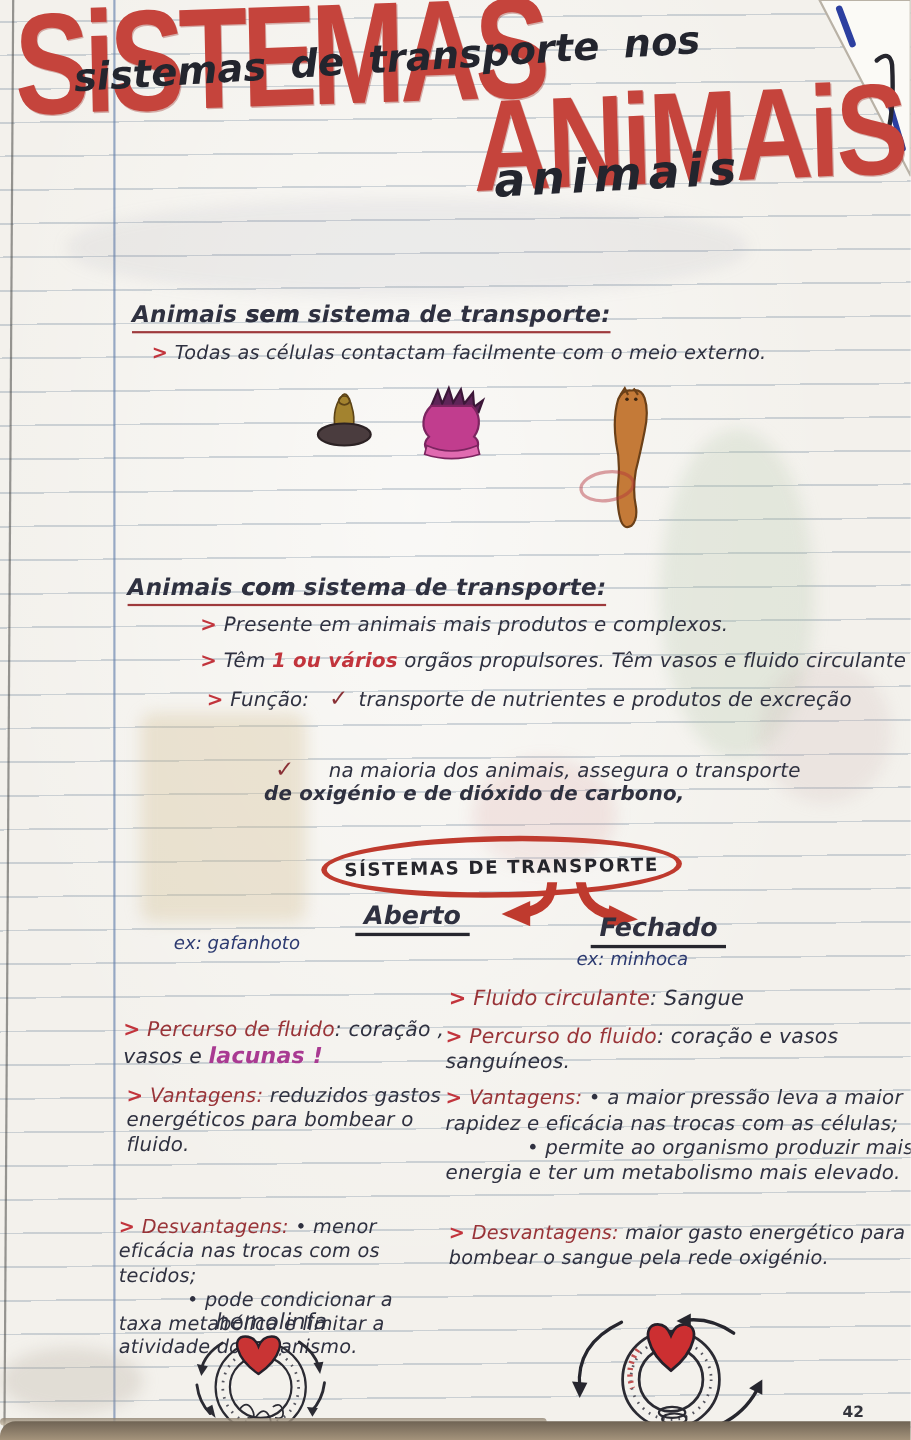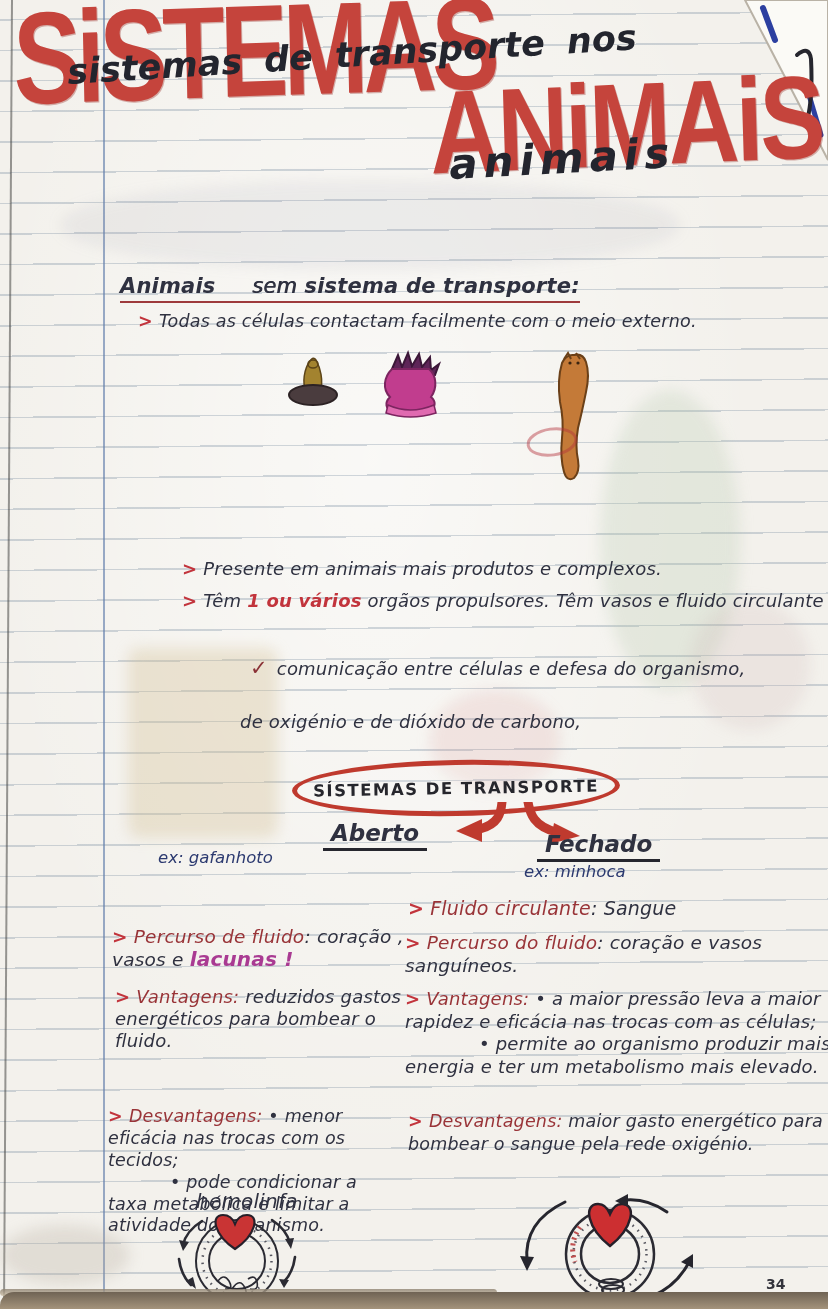--- a/index.html
+++ b/index.html
@@ -30,21 +30,21 @@
 
   
   .hw{font-style:italic; color:#2f3140; letter-spacing:.2px;}
   .abs{position:absolute; white-space:normal;}
   .nowrap{white-space:nowrap;}
   .maroon{color:#993438;}
   .redink{color:#c2343c;}
   .magenta{color:#a93a92; font-weight:bold;}
   .marker{color:#c2343c; font-weight:bold; font-style:normal; margin-right:6px;}
   .checkmark{color:#8a3136; font-style:normal; font-size:21px; margin-right:9px;}
-  .boldseg{font-weight:normal; text-shadow:.6px 0 0 #2f3140;margin-left:29px;}
+  .boldseg{font-weight:bold; text-shadow:.6px 0 0 #2f3140;}
 
   .title-red{
     position:absolute; font-family:"Liberation Sans","DejaVu Sans",sans-serif;
     font-weight:bold; color:#c5443c; line-height:1;
     text-shadow:1px 1px 0 rgba(150,40,35,.35);
   }
   .title-script{
     position:absolute; font-style:italic; color:#23252e; font-weight:bold;
   }
   .sec-head{
@@ -115,30 +115,37 @@
 
     <g>
       <path d="M282,16 q4,-9 12,-8 q9,-2 12,7 q4,12 0,30 q-4,20 -8,36 q-3,18 0,32 q2,12 -4,18 q-7,4 -10,-6 q-4,-14 -2,-34 q2,-18 -2,-36 q-3,-22 2,-39 Z" fill="#c47a38" stroke="#6b4018" stroke-width="2"></path>
       <path d="M284,12 l4,-6 3,6 M296,6 l4,6" stroke="#6b4018" stroke-width="2" fill="none"></path>
       <circle cx="290" cy="16" r="1.6" fill="#3a2410"></circle>
       <circle cx="298" cy="16" r="1.6" fill="#3a2410"></circle>
     </g>
     <ellipse cx="272" cy="95" rx="24" ry="13" fill="none" stroke="rgba(180,50,60,.45)" stroke-width="3" transform="rotate(-8 272 95)"></ellipse>
   </svg>
 
+  <div class="abs hw" style="left:116px; top:522px;">
+    <span class="sec-head"><span>Animais </span><span class="boldseg">com</span><span> sistema de transporte:</span></span>
+  </div>
   <div class="abs hw nowrap" style="left:182px; top:558px; font-size:18px;">
     <span class="marker">&gt;</span><span>Presente em animais mais produtos e complexos.</span>
   </div>
   <div class="abs hw nowrap" style="left:182px; top:590px; font-size:18px; width:660px;">
     <span class="marker">&gt;</span><span>Têm </span><span class="redink" style="font-weight:bold;">1 ou vários</span><span> orgãos propulsores. Têm vasos e fluido circulante</span>
   </div>
-  <div class="abs hw nowrap" style="left:250px; top:656px; font-size:18px;">
-    <span class="checkmark">✓</span><span>comunicação entre células e defesa do organismo,</span>
-  </div>
-  <div class="abs hw nowrap" style="left:240px; top:711px; font-size:18px;">de oxigénio e de dióxido de carbono,</div>
+  <div class="abs hw nowrap" style="left:188px; top:623px; font-size:18px;">
+    <span class="marker">&gt;</span><span>Função:</span>
+    <span class="checkmark" style="margin-left:12px;">✓</span><span>transporte de nutrientes e produtos de excreção</span>
+  </div>
+  <div class="abs hw nowrap" style="left:250px; top:687px; font-size:18px;">
+    <span class="checkmark">✓</span><span style="margin-left:22px;">na maioria dos animais, assegura o transporte</span>
+  </div>
+  <div class="abs hw nowrap" style="left:240px; top:711px; font-size:18px;font-weight:bold;">de oxigénio e de dióxido de carbono,</div>
 
   <div class="oval">
     <span>SÍSTEMAS DE TRANSPORTE</span>
   </div>
   <svg style="position:absolute; left:400px; top:802px;" width="200" height="58" viewBox="0 0 200 58">
     <path d="M102,0 C101,12 98,22 80,27" stroke="#bf3a2e" stroke-width="9" stroke-linecap="round" fill="none"></path>
     <polygon points="82,17 56,29 82,40" fill="#bf3a2e"></polygon>
     <path d="M128,0 C130,12 134,24 156,30" stroke="#bf3a2e" stroke-width="9" stroke-linecap="round" fill="none"></path>
     <polygon points="154,21 180,34 150,42" fill="#bf3a2e"></polygon>
   </svg>
@@ -213,17 +220,17 @@
       <path d="M95,113 Q160,114 183,72"></path>
       <path d="M162,20 Q142,6 120,8"></path>
     </g>
     <g fill="#26262e">
       <polygon points="15,64 22,79 29,65"></polygon>
       <polygon points="176,70 188,62 188,76"></polygon>
       <polygon points="123,2 110,9 123,15"></polygon>
     </g>
   </svg>
 
-  <div class="pagenum">34</div>
+  <div class="pagenum">42</div>
 
   <div class="desk2"></div>
   <div class="desk"></div>
 </div>
 
 </body></html>

